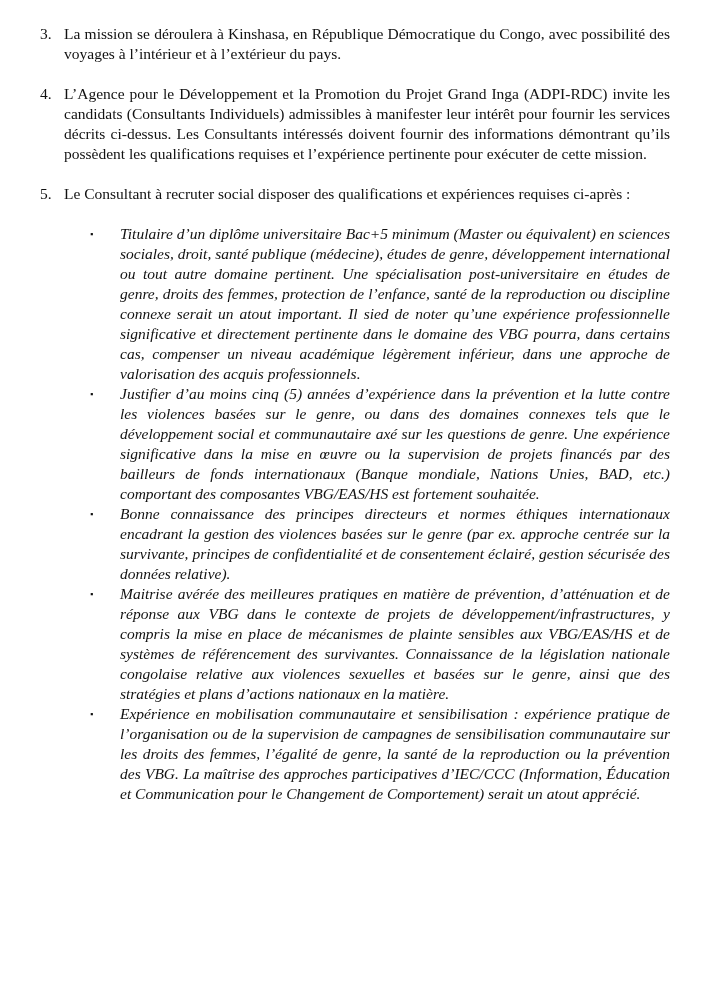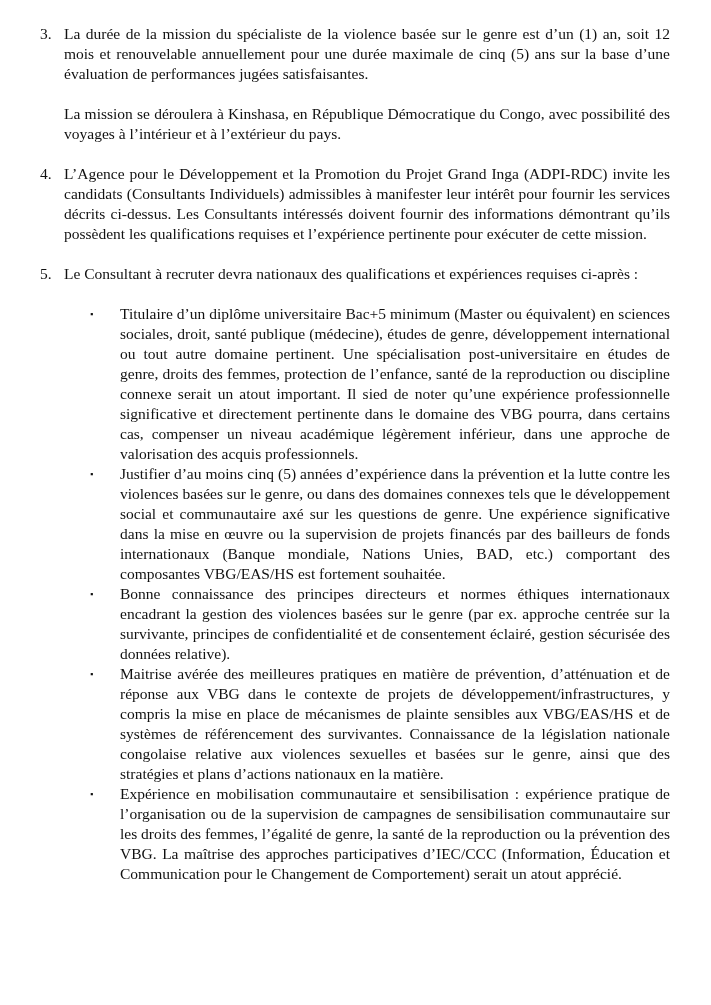--- a/index.html
+++ b/index.html
@@ -24,46 +24,45 @@
   .item-body p + p { margin-top: 20px; }
   .bullet-list { margin-top: 20px; }
   .bullet-item { display: flex; padding-left: 26px; }
   .bullet-marker {
     flex: 0 0 30px;
     width: 30px;
     font-size: 9px;
     line-height: 20px;
     color: #111111;
   }
-  .bullet-text { flex: 1 1 auto; min-width: 0; margin: 0; text-align: justify; }
+  .bullet-text { flex: 1 1 auto; min-width: 0; margin: 0; text-align: justify; font-style: italic; }
 </style>
 </head>
 <body>
 
 <div class="page">
 
   <section class="numbered-item">
     <div class="num-col">3.</div>
     <div class="item-body">
-      <p>La durée de la mission du spécialiste de la violence basée sur le genre est d’un (1) an, soit 12 mois et renouvelable annuellement pour une durée maximale de cinq (5) ans sur la base d’une évaluation de performances jugées satisfaisantes.</p>
       <p>La mission se déroulera à Kinshasa, en République Démocratique du Congo, avec possibilité des voyages à l’intérieur et à l’extérieur du pays.</p>
     </div>
   </section>
 
   <section class="numbered-item">
     <div class="num-col">4.</div>
     <div class="item-body">
       <p>L’Agence pour le Développement et la Promotion du Projet Grand Inga (ADPI-RDC) invite les candidats (Consultants Individuels) admissibles à manifester leur intérêt pour fournir les services décrits ci-dessus. Les Consultants intéressés doivent fournir des informations démontrant qu’ils possèdent les qualifications requises et l’expérience pertinente pour exécuter de cette mission.</p>
     </div>
   </section>
 
   <section class="numbered-item">
     <div class="num-col">5.</div>
     <div class="item-body">
-      <p>Le Consultant à recruter devra nationaux des qualifications et expériences requises ci-après :</p>
+      <p>Le Consultant à recruter social disposer des qualifications et expériences requises ci-après :</p>
 
       <div class="bullet-list">
 
         <div class="bullet-item">
           <span class="bullet-marker">▪</span>
           <p class="bullet-text">Titulaire d’un diplôme universitaire Bac+5 minimum (Master ou équivalent) en sciences sociales, droit, santé publique (médecine), études de genre, développement international ou tout autre domaine pertinent. Une spécialisation post-universitaire en études de genre, droits des femmes, protection de l’enfance, santé de la reproduction ou discipline connexe serait un atout important. Il sied de noter qu’une expérience professionnelle significative et directement pertinente dans le domaine des VBG pourra, dans certains cas, compenser un niveau académique légèrement inférieur, dans une approche de valorisation des acquis professionnels.</p>
         </div>
 
         <div class="bullet-item">
           <span class="bullet-marker">▪</span>

